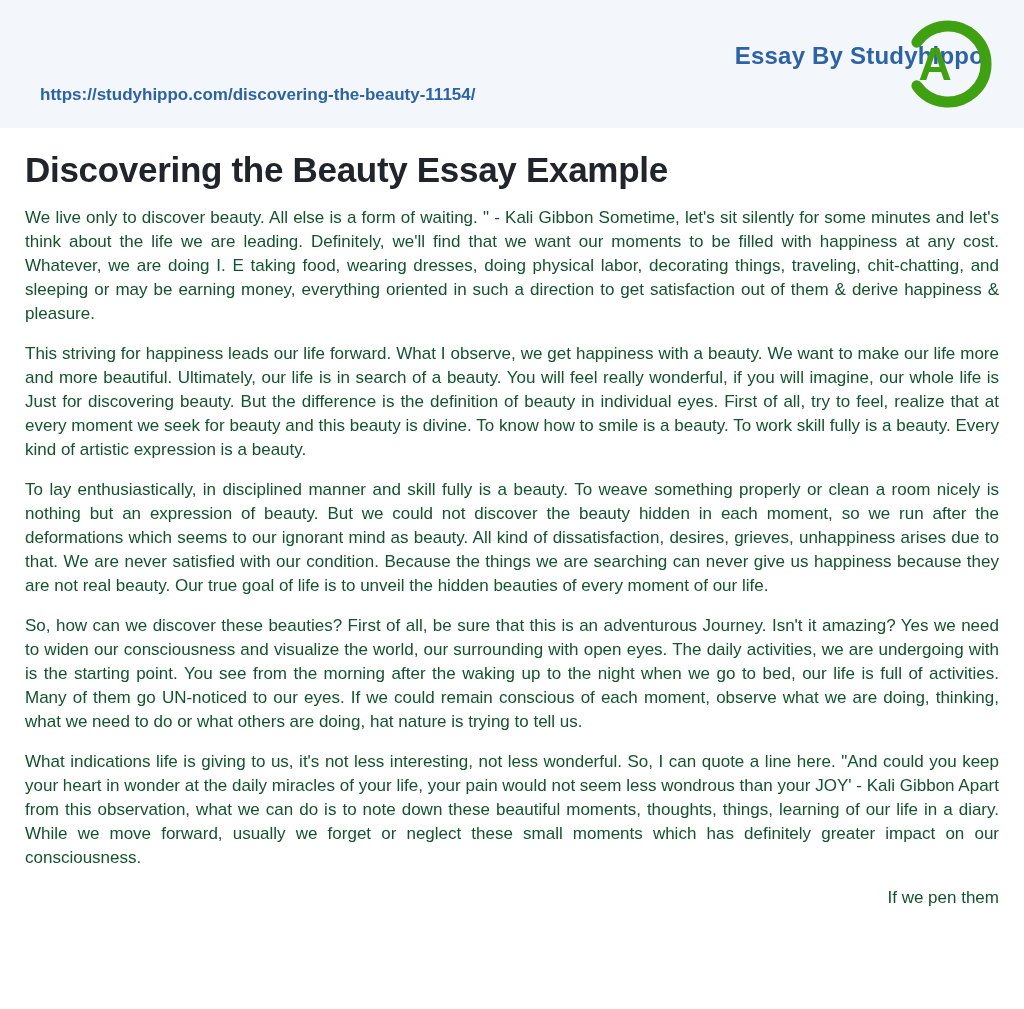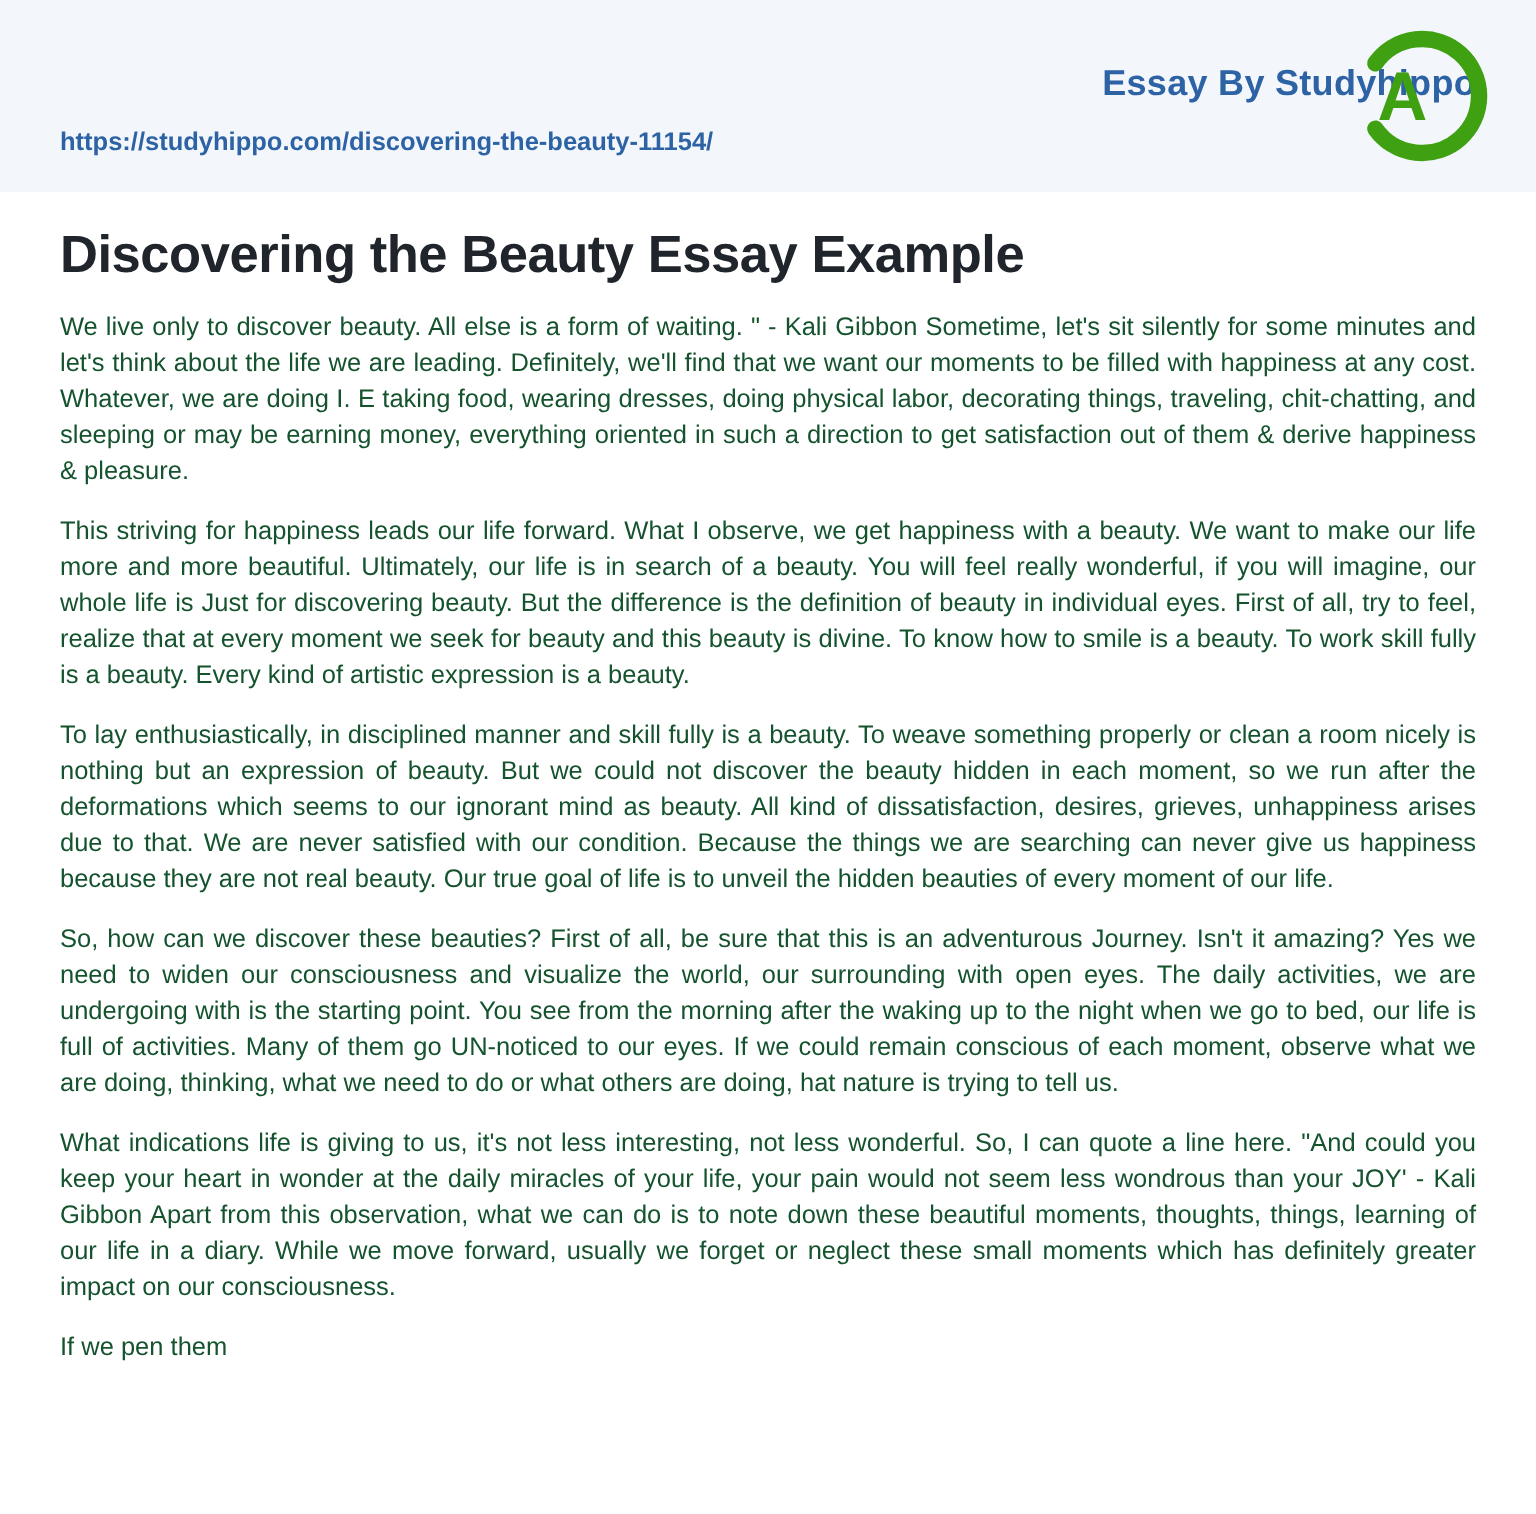--- a/index.html
+++ b/index.html
@@ -45,39 +45,39 @@
     height: 96px;
   }
   .logo-wrap svg { display: block; width: 88px; height: 96px; }
   .logo-wrap text {
     font-family: "Liberation Sans", "DejaVu Sans", sans-serif;
     font-weight: 600;
   }
 
   
   .content {
-    padding: 0 40px;
+    padding: 0 25px;
   }
   .article-title {
     margin-top: 20px;
     margin-bottom: 14px;
     font-size: 35px;
     line-height: 44px;
     font-weight: 700;
     letter-spacing: -0.3px;
     color: #20242b;
   }
   .essay-paragraph {
     font-size: 17px;
     line-height: 24px;
     color: #14532d;
     text-align: justify;
     margin-bottom: 16px;
   }
-  .essay-paragraph:last-child { text-align: left; }
+  .essay-paragraph:last-child { text-align: right; }
 </style>
 </head>
 <body>
 
 <header class="page-header">
   <div class="brand-title">Essay By Studyhippo</div>
   <a class="page-url">https://studyhippo.com/discovering-the-beauty-11154/</a>
 
   <div class="logo-wrap">
     <svg viewBox="0 0 88 96" xmlns="http://www.w3.org/2000/svg">

